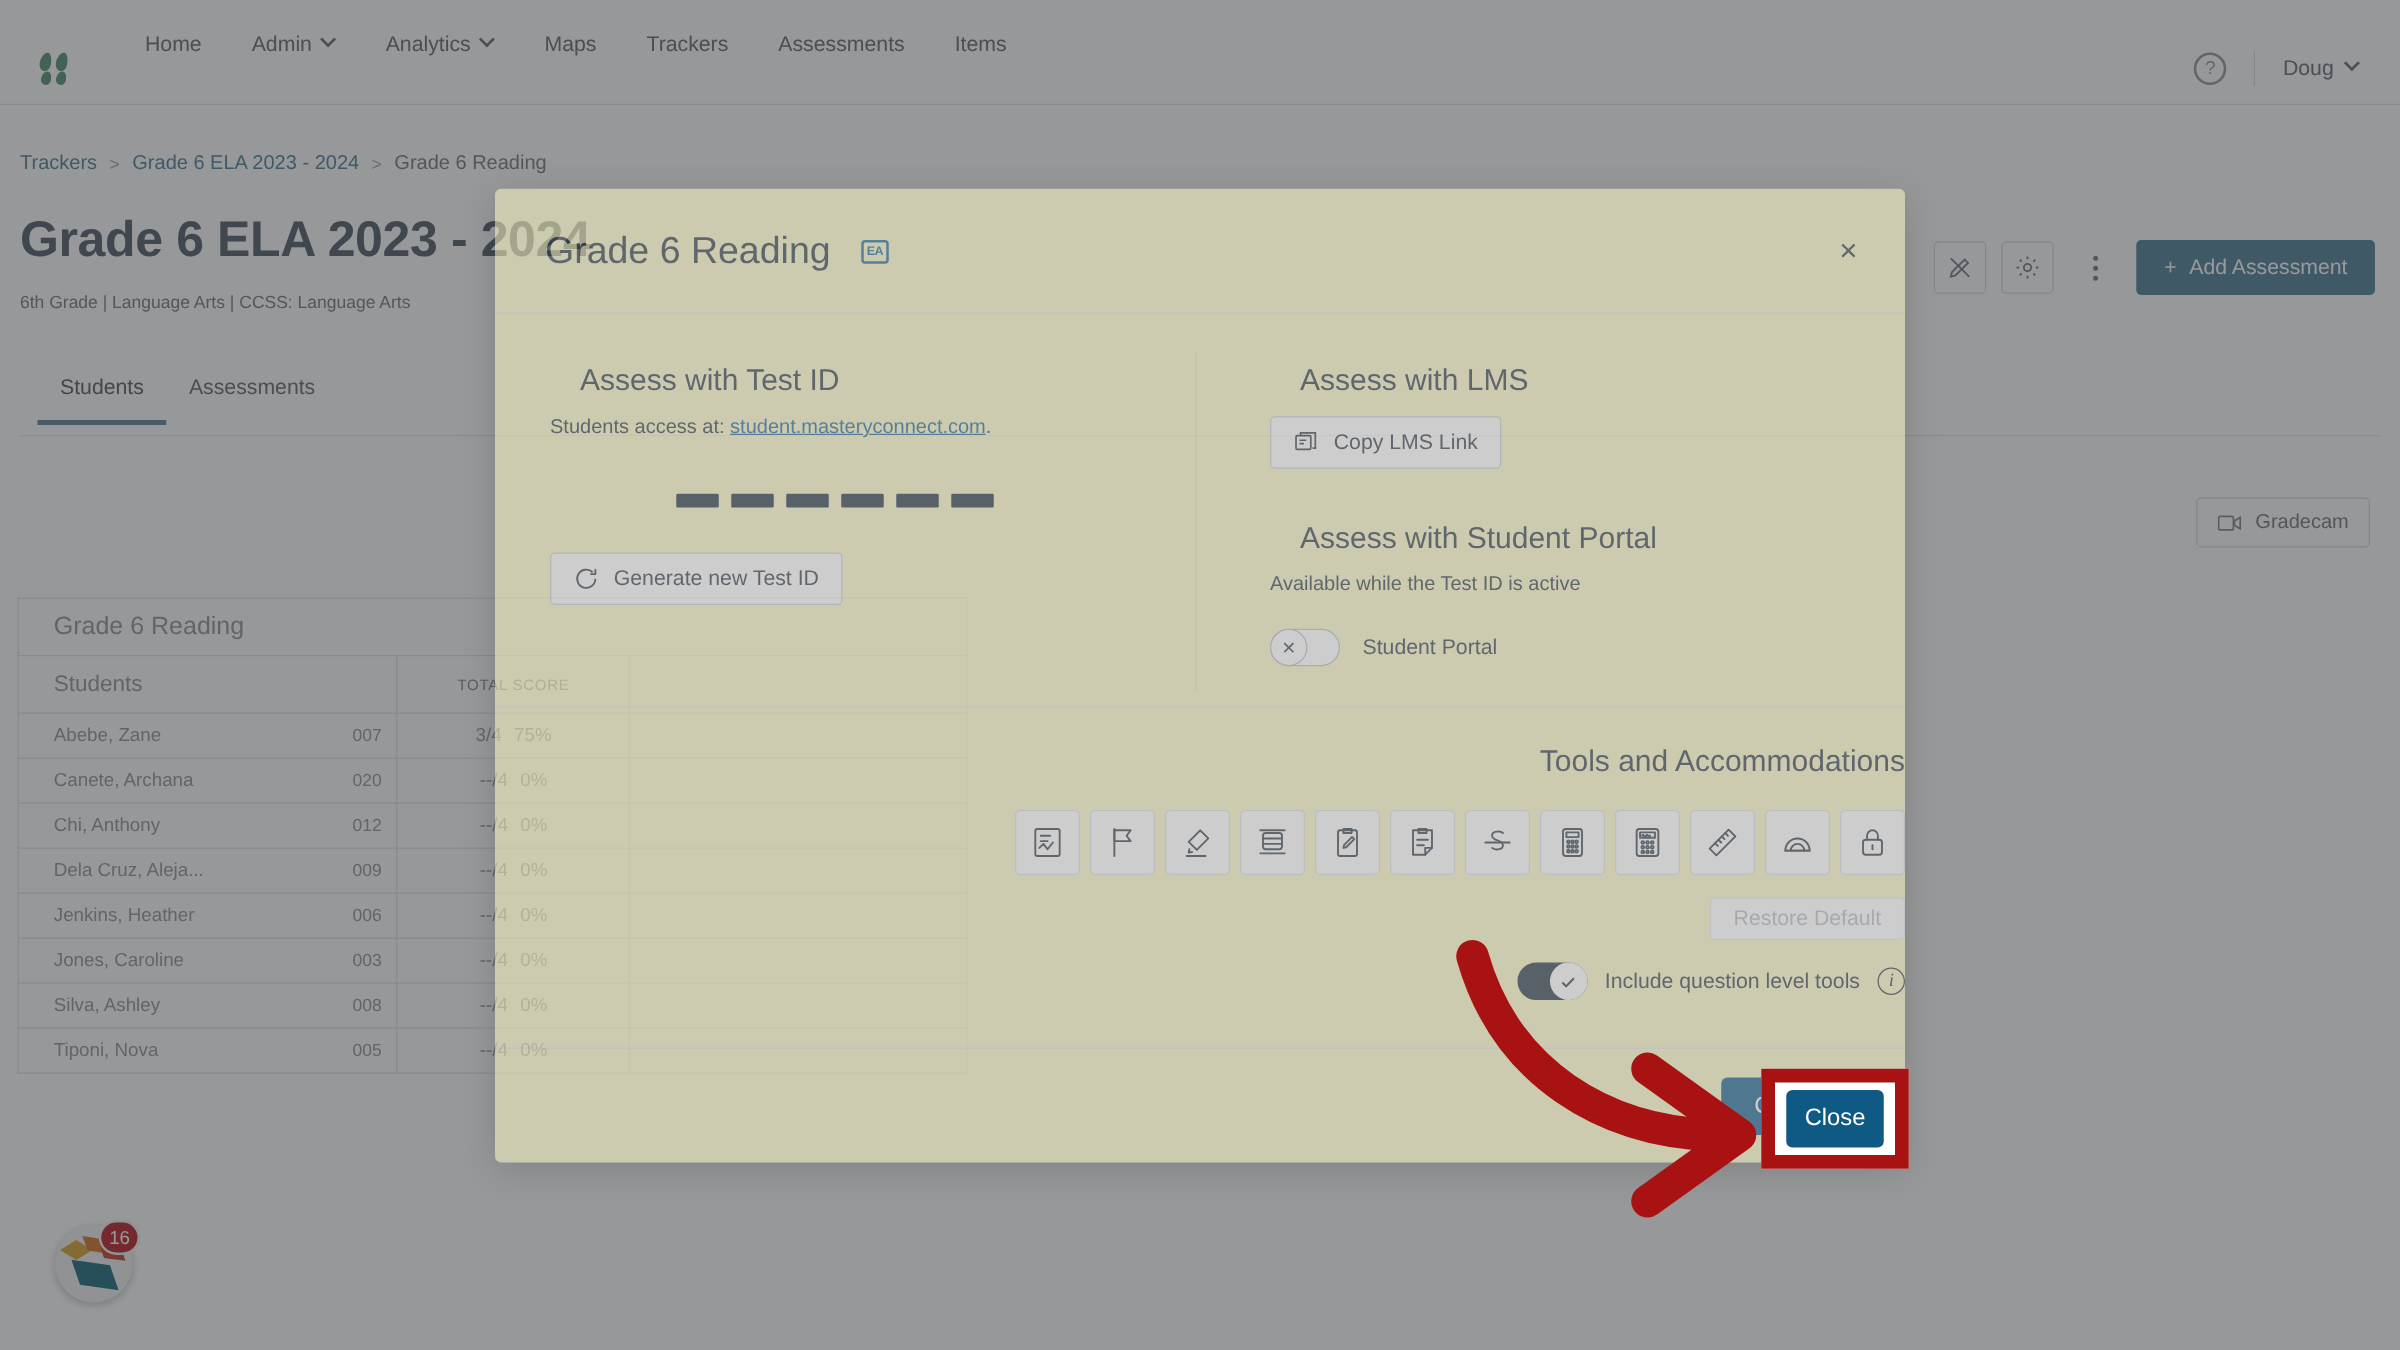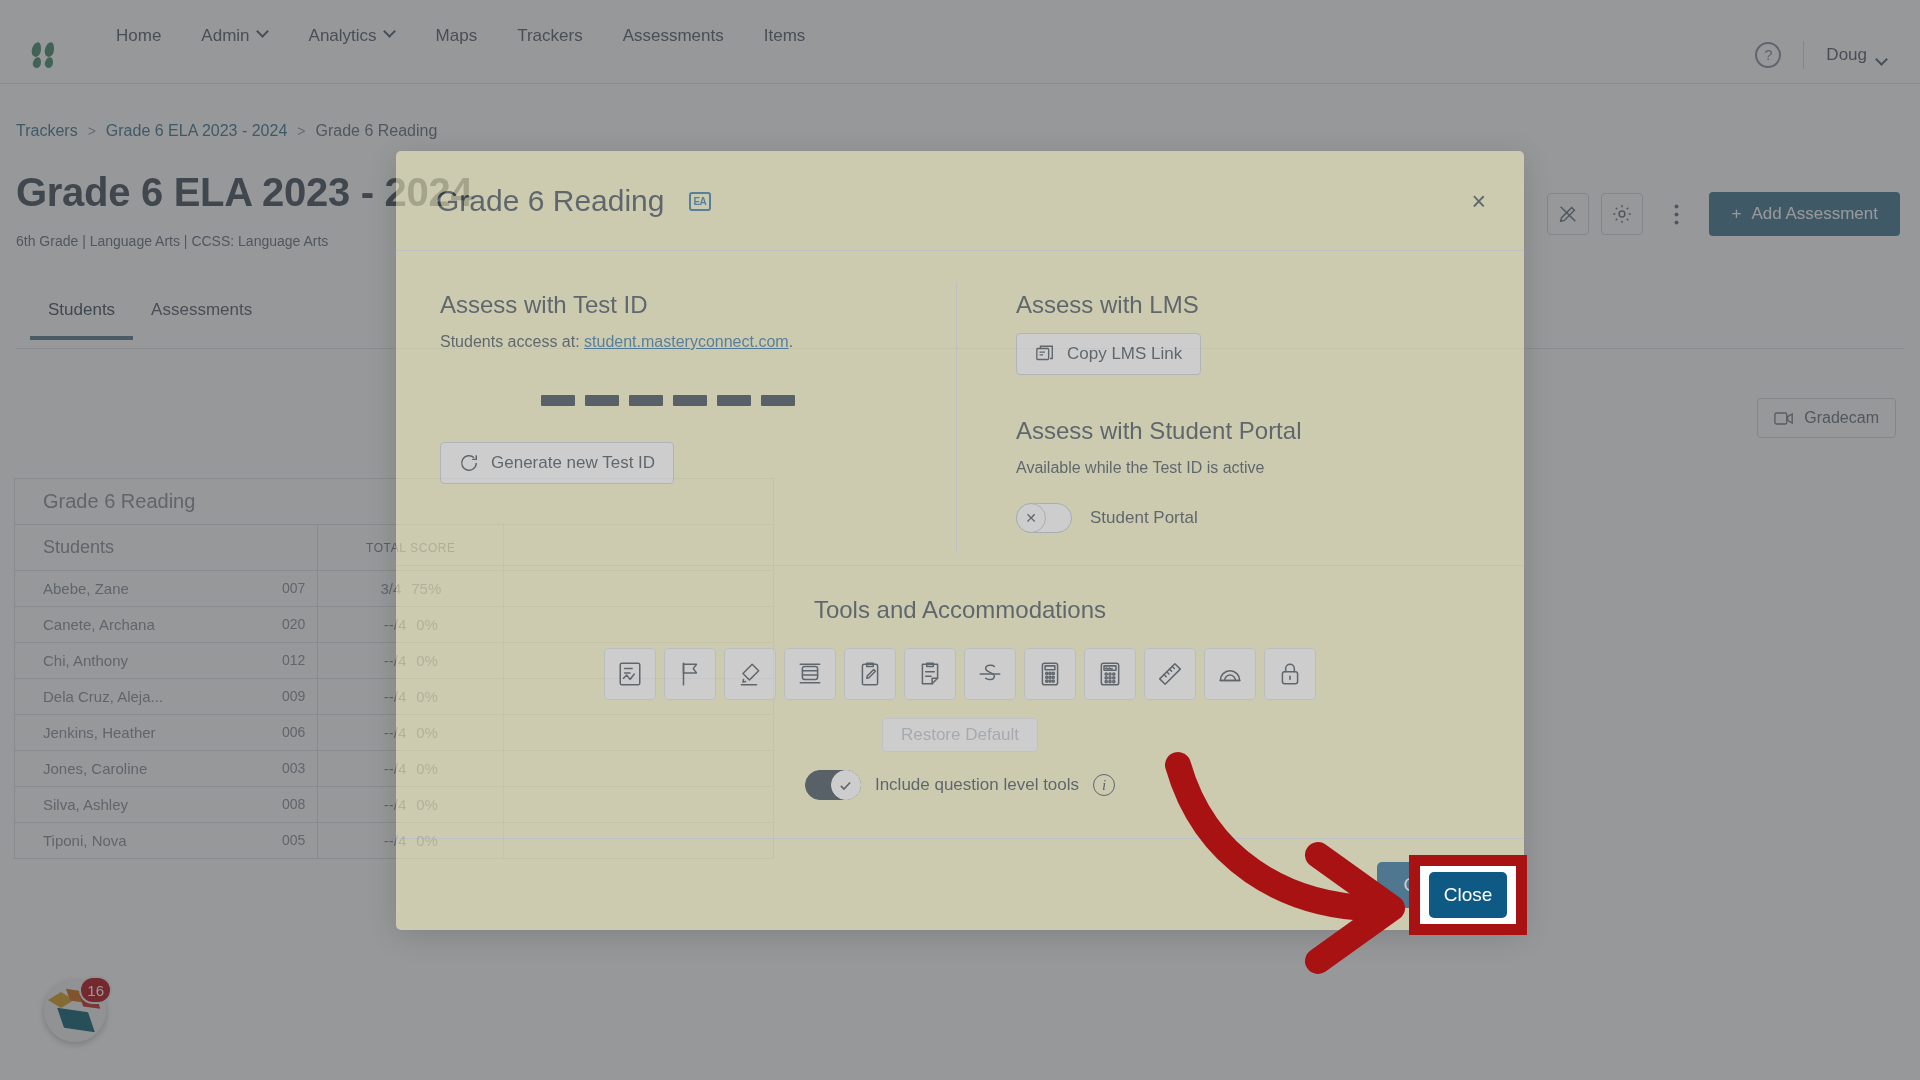--- a/index.html
+++ b/index.html
@@ -49,21 +49,21 @@
     width:7px; height:7px; border-right:2px solid #5b6670; border-bottom:2px solid #5b6670;
     transform: rotate(45deg);
   }
   .nav-right { margin-left: auto; display: flex; align-items: center; gap: 0; padding-right: 32px; }
   .help-circle {
     width: 26px; height: 26px; border-radius: 50%; border: 2px solid #8b949c;
     color: #8b949c; font-size: 15px; display:flex; align-items:center; justify-content:center;
     cursor: pointer; margin-right: 22px;
   }
   .nav-sep { width: 1px; height: 28px; background: #d6dade; margin-right: 22px; }
-  .user-name { font-size: 17px; color: #5b6670; display:flex; align-items:flex-end; gap:10px; cursor:pointer; }
+  .user-name { font-size: 17px; color: #5b6670; display:flex; align-items:flex-start; gap:10px; cursor:pointer; }
 
   
   .breadcrumb {
     position: absolute; top: 122px; left: 16px;
     font-size: 16px; color: #4a7c94; display: flex; align-items: center; gap: 10px;
   }
   .crumb { cursor: pointer; }
   .crumb.last { color: #6b7780; cursor: default; }
   .crumb-sep { color: #9aa4ac; font-size: 14px; }
 
@@ -185,21 +185,21 @@
     position:absolute; right: 38px; top: 50%; transform: translateY(-50%);
     font-size: 25px; color: #2d3b45; cursor: pointer; line-height: 1;
     font-family: "Liberation Sans", sans-serif;
   }
 
   .modal-upper { display:flex; flex: none; padding: 40px 0 32px 0; position: relative; }
   .col-left  { width: 560px; padding: 0 0 0 44px; }
   .col-right { flex: 1; padding: 0 0 0 60px; }
   .vdivider { position:absolute; left: 560px; top: 32px; bottom: 12px; width: 1px; background: #e3e7ea; }
 
-  .sec-h { font-size: 24px; color: #2d3b45; font-weight: normal; margin-bottom: 14px; }
+  .sec-h { font-size: 24px; color: #2d3b45; font-weight: normal; margin-bottom: 14px; margin-left: 24px; }
   .sec-p { font-size: 16px; color: #2d3b45; }
   .sec-p a { color: #1d6a9c; text-decoration: underline; }
 
   .testid-row {
     display:flex; gap: 10px; justify-content:center;
     margin: 44px 0 36px 0; padding-right: 60px;
   }
   .dash { width: 34px; height: 11px; background: #21303b; border-radius: 1px; }
 
   .ghost-btn {
@@ -217,21 +217,21 @@
     position:absolute; left: -1px; top: -1px; width: 30px; height: 30px; border-radius: 50%;
     border:1px solid #b9c1c7; background:#fff;
     display:flex; align-items:center; justify-content:center; font-size: 14px; color:#2d3b45;
   }
   .toggle.on { background:#21303b; border-color:#21303b; }
   .toggle.on .knob { left: auto; right: -1px; border-color:#fff; color:#2d3b45; }
   .toggle-label { font-size: 17px; color:#2d3b45; }
 
   .tools-band {
     border-top: 1px solid #e3e7ea;
-    flex: 1; display:flex; flex-direction: column; align-items: center;
+    flex: 1; display:flex; flex-direction: column; align-items: flex-end;
     padding-top: 30px;
   }
   .tools-h { font-size: 24px; color: #2d3b45; margin-bottom: 24px; }
   .tool-row { display:flex; gap: 8px; }
   .tool-btn {
     width: 52px; height: 52px; border: 1px solid #dde2e6; border-radius: 4px;
     background:#fff; display:flex; align-items:center; justify-content:center; cursor:pointer;
   }
   .restore {
     margin-top: 18px; height: 34px; padding: 0 18px; border:1px solid #e6eaed; border-radius:4px;

